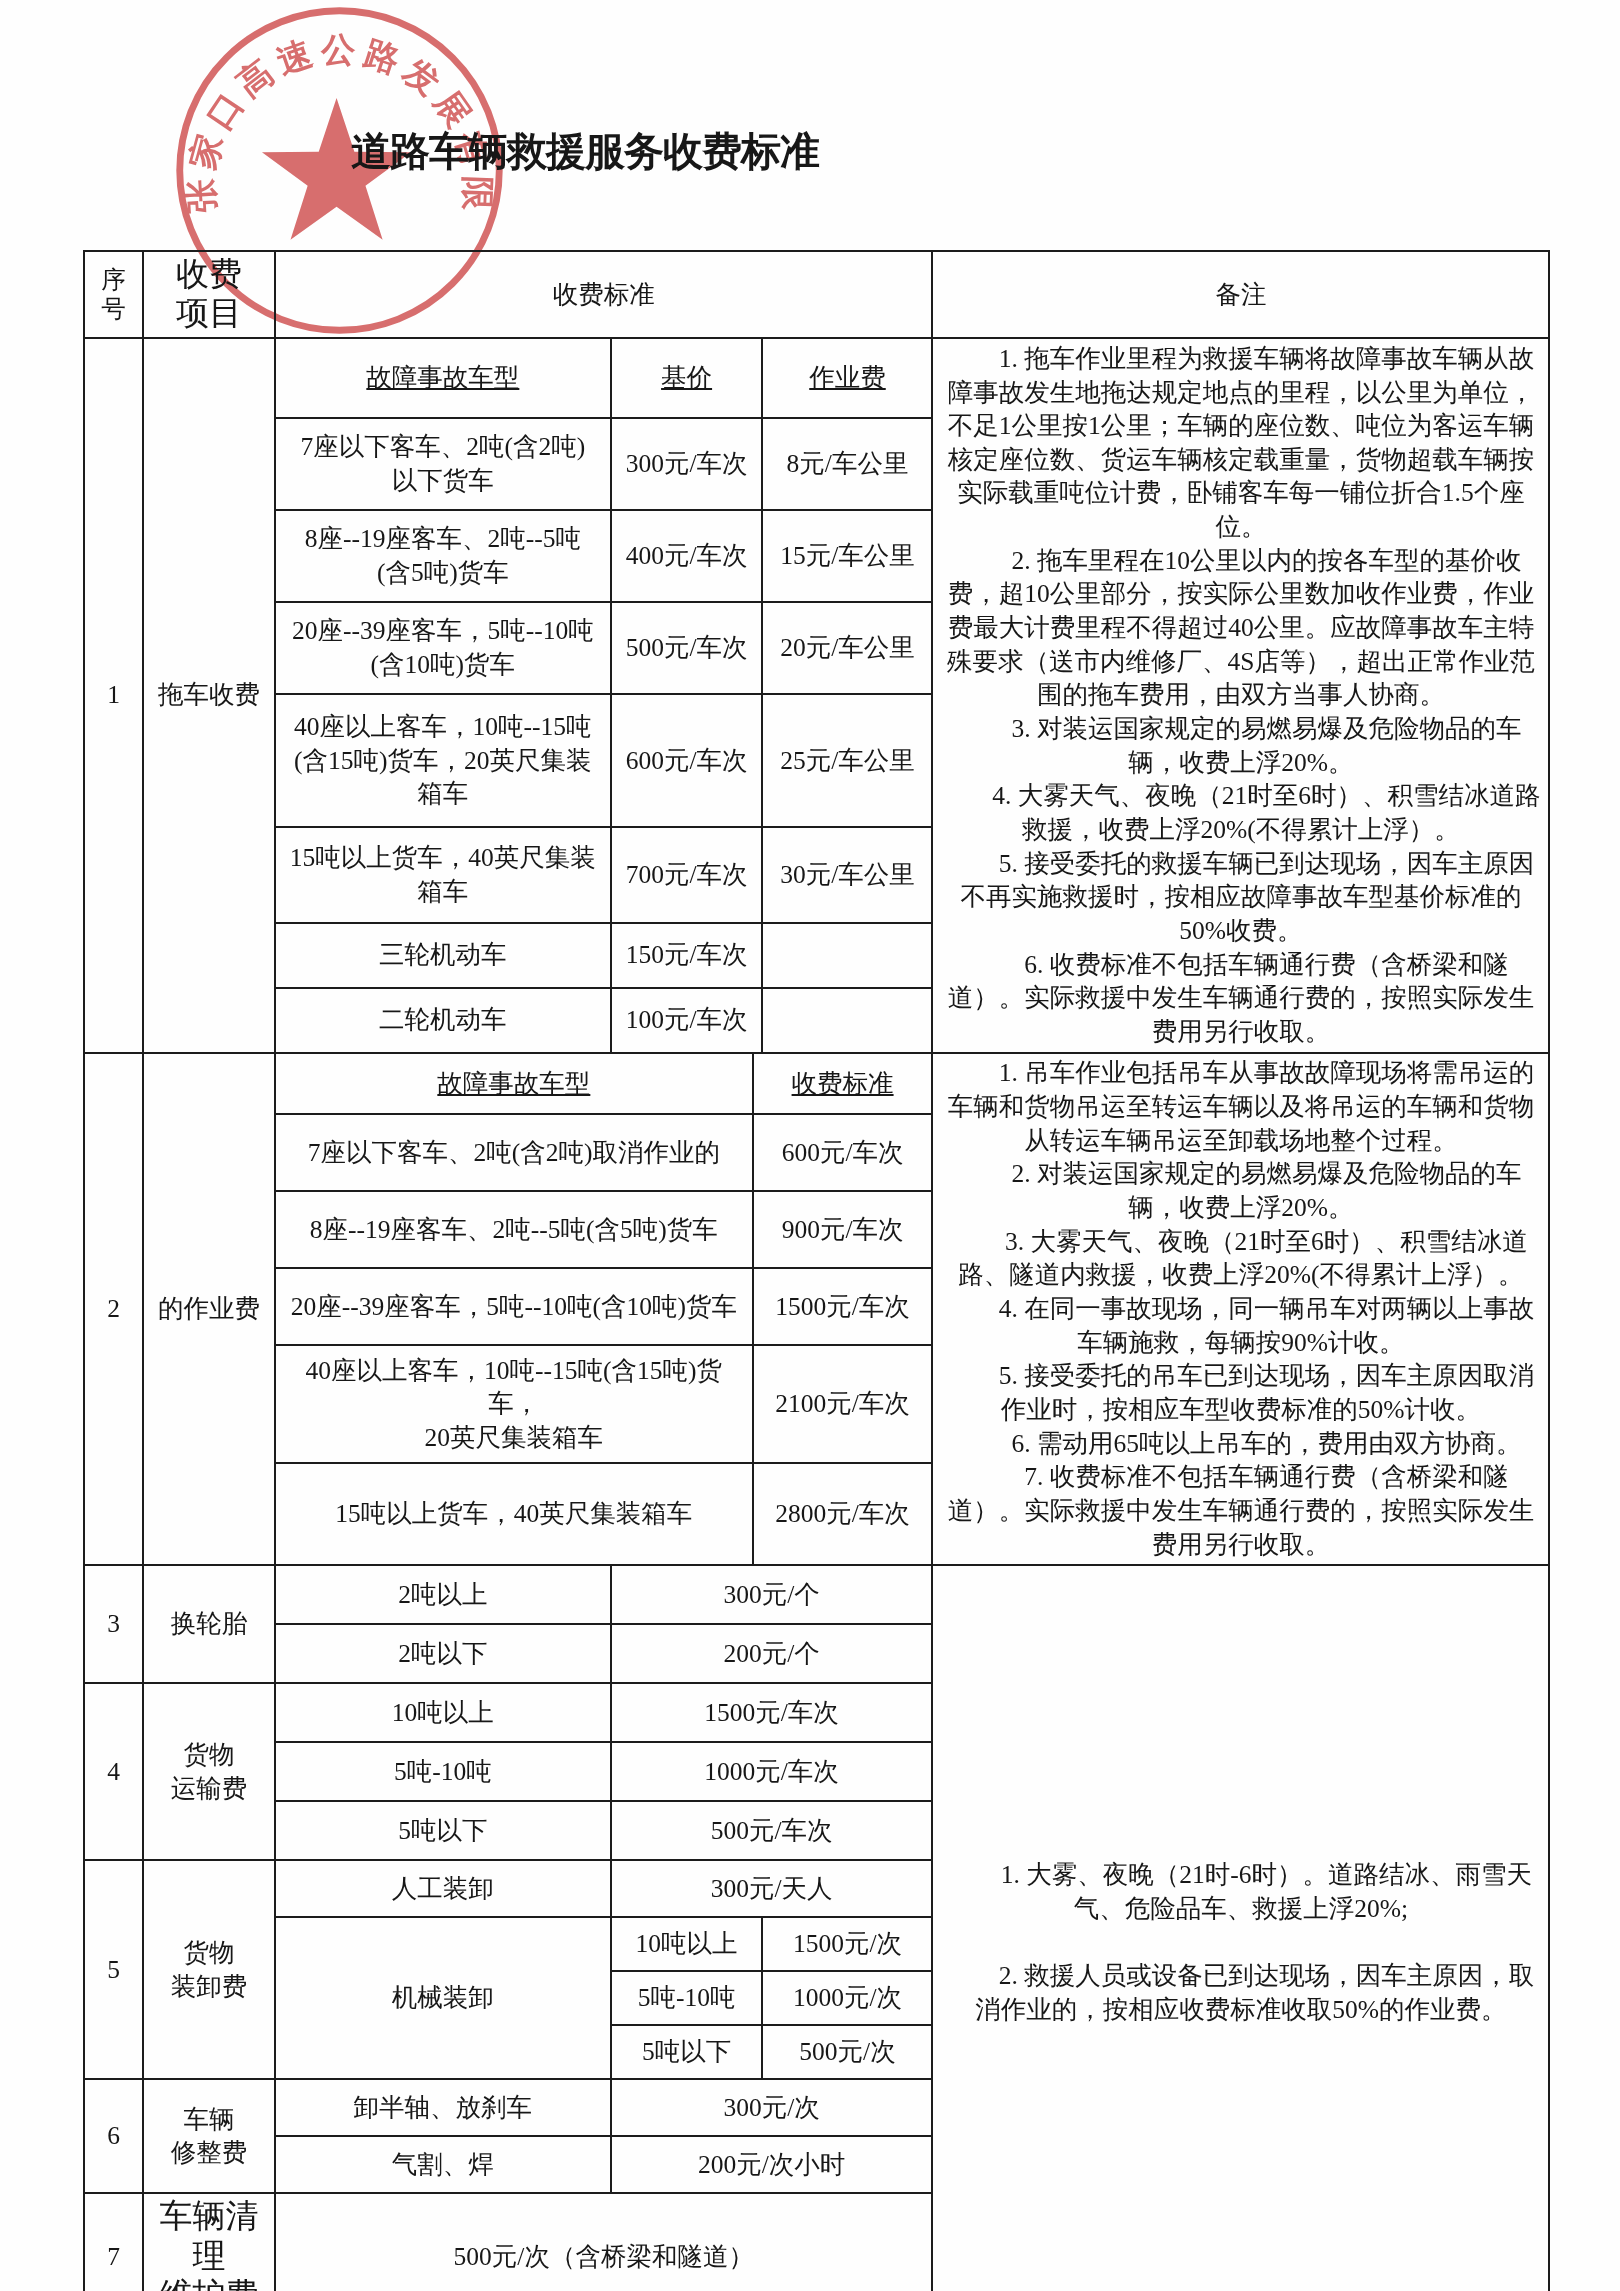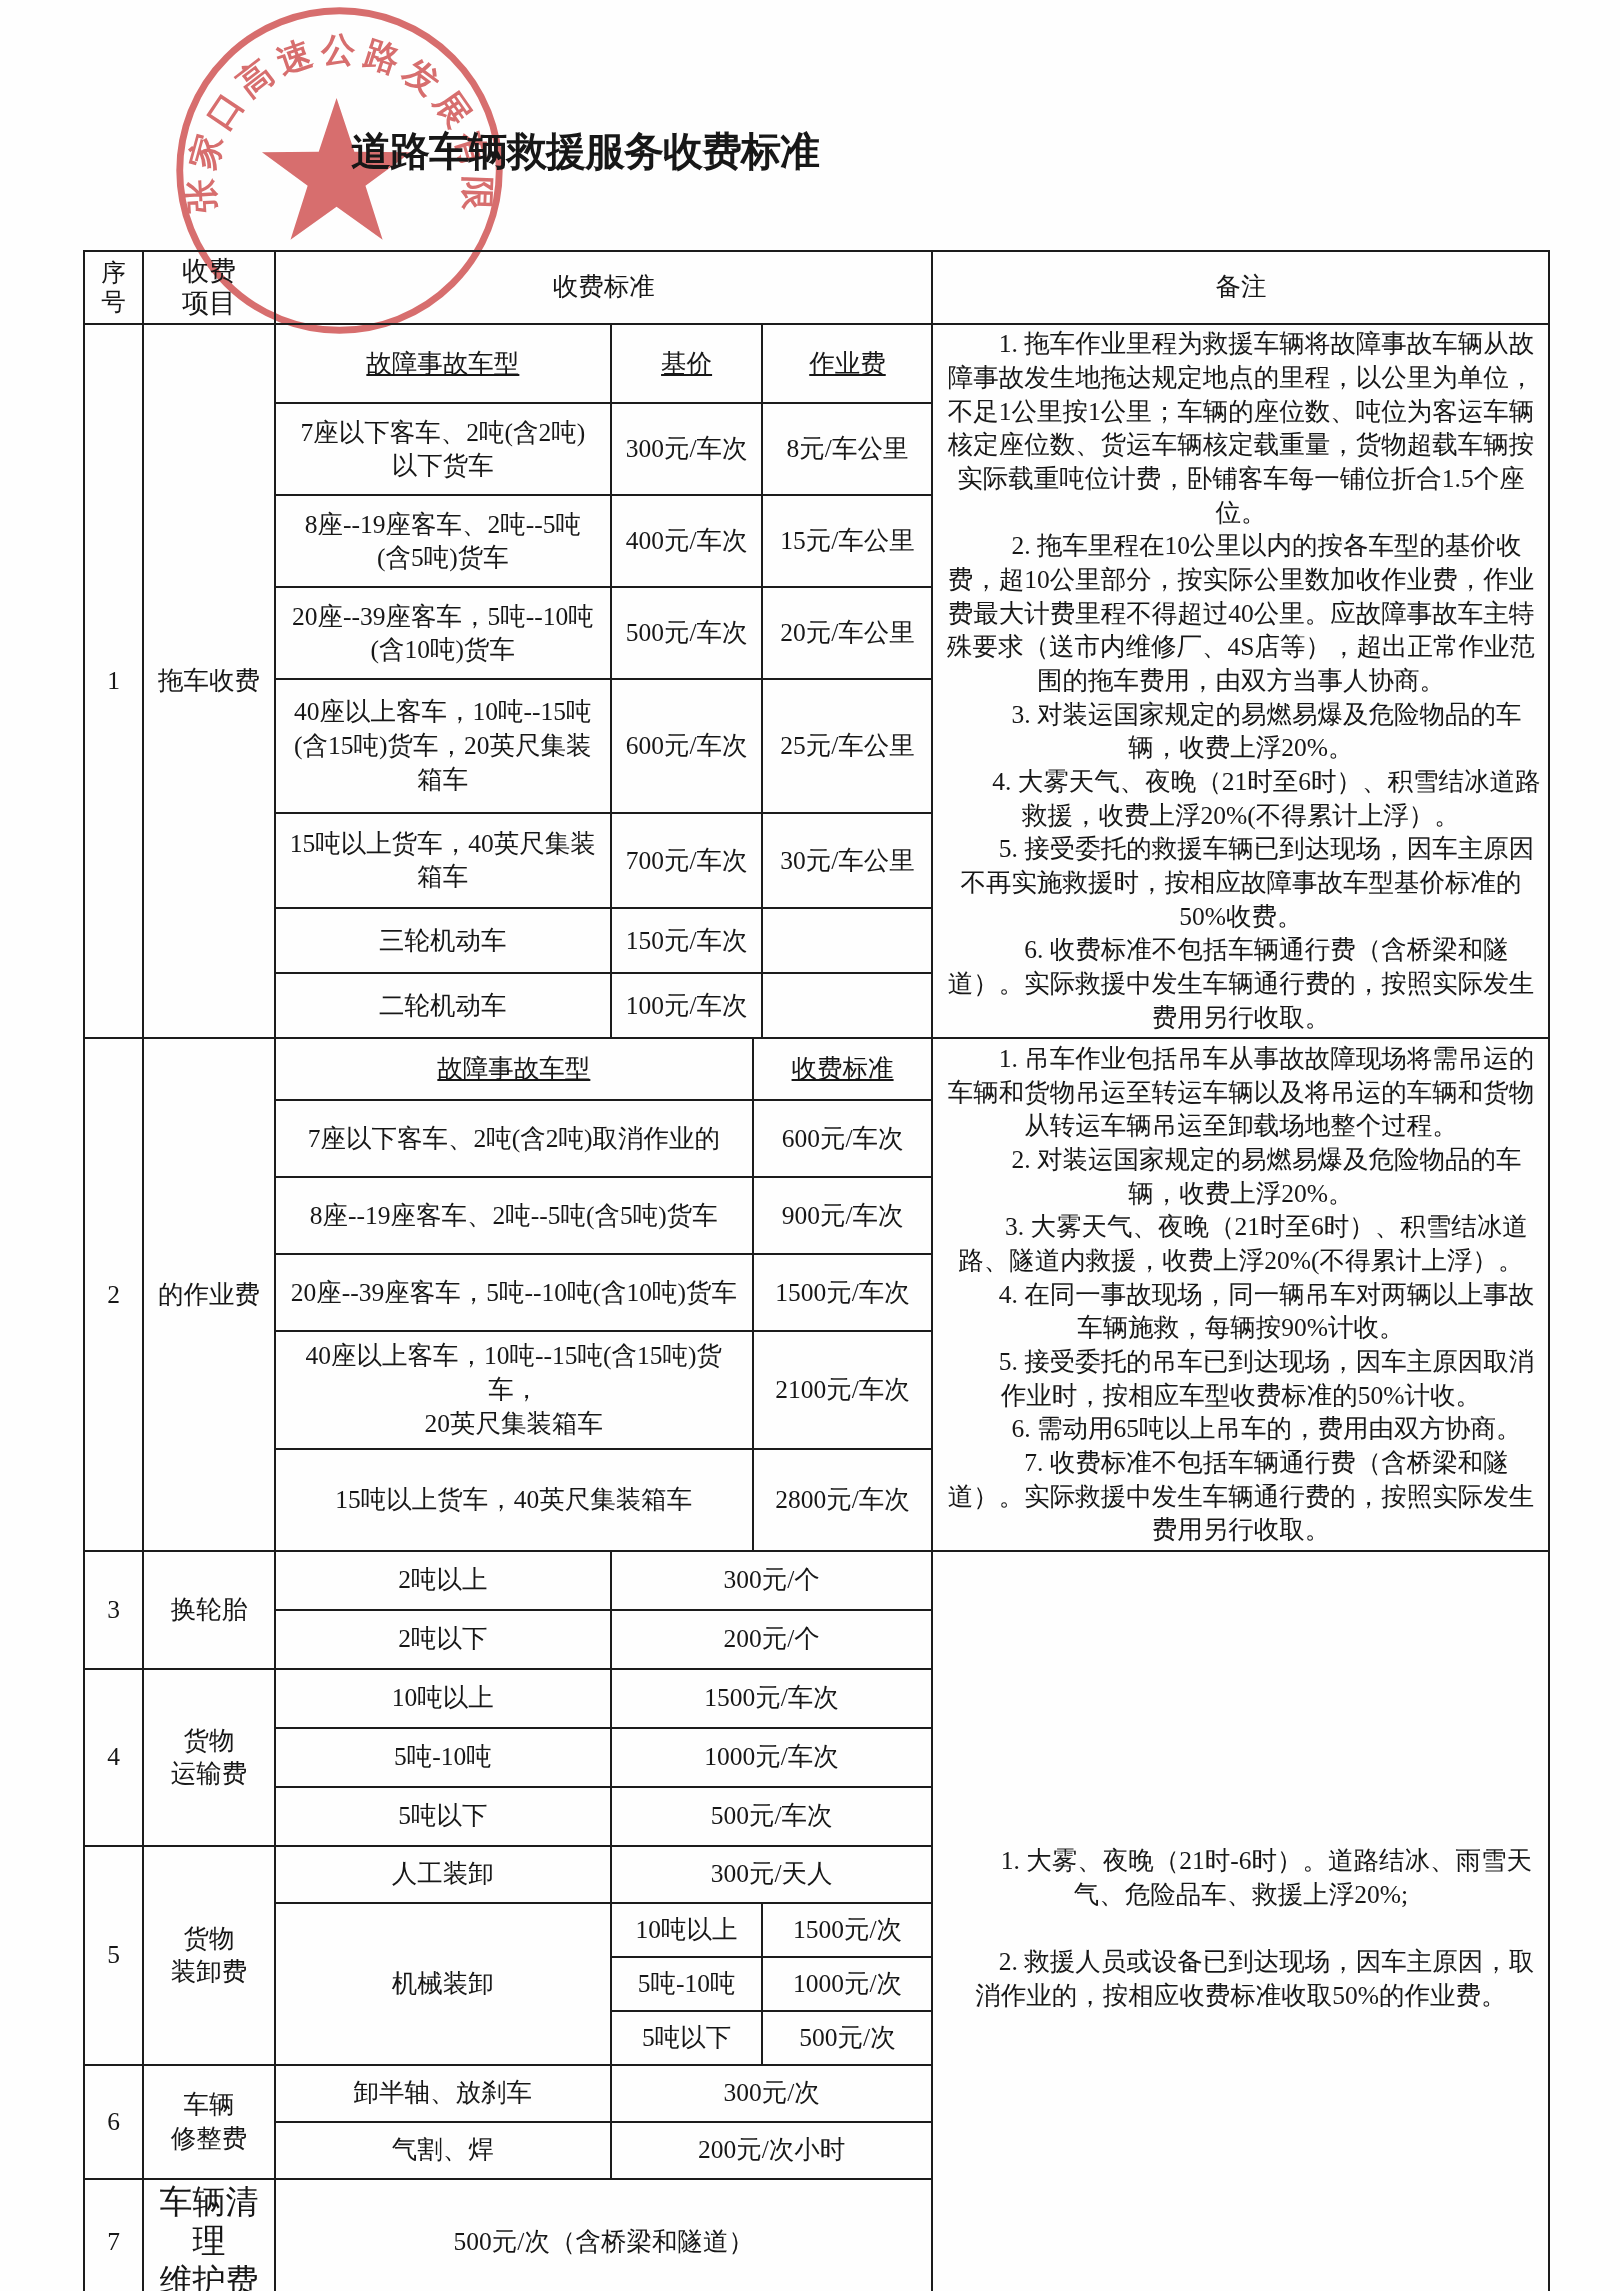--- a/index.html
+++ b/index.html
@@ -43,21 +43,21 @@
       <col style="width:142px">
         <col style="width:9.8px">
         <col style="width:170px">
         <col style="width:617px">
     </colgroup>
 
     <tbody>
         <tr style="height:63px">
       <td style="font-size:24.5px;line-height:1.2">序
 号</td>
-      <td style="font-size:27px;line-height:1.2">收费
+      <td style="font-size:33px;line-height:1.2">收费
 项目</td>
       <td colspan="5">收费标准</td>
       <td>备注</td>
     </tr>
 
     <tr style="height:65px">
       <td rowspan="8">1</td>
       <td rowspan="8">拖车收费</td>
       <td colspan="2" class="subhead">故障事故车型</td>
       <td colspan="2" class="subhead">基价</td>

